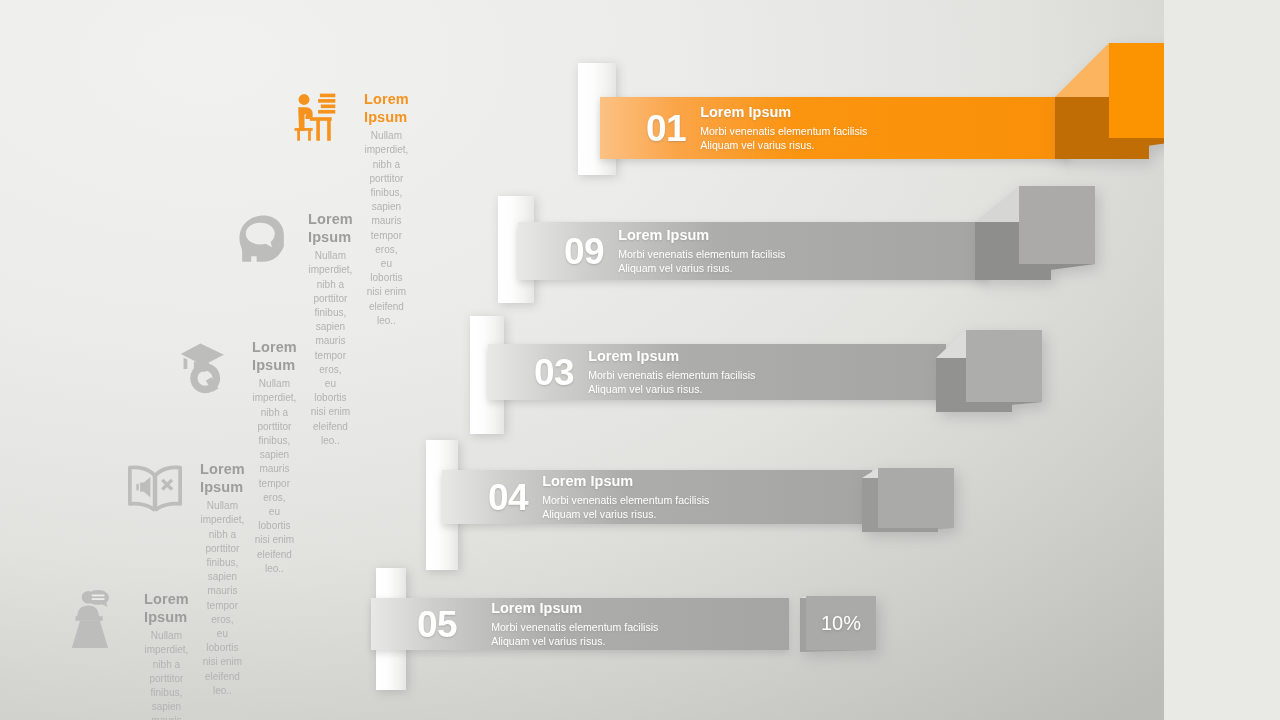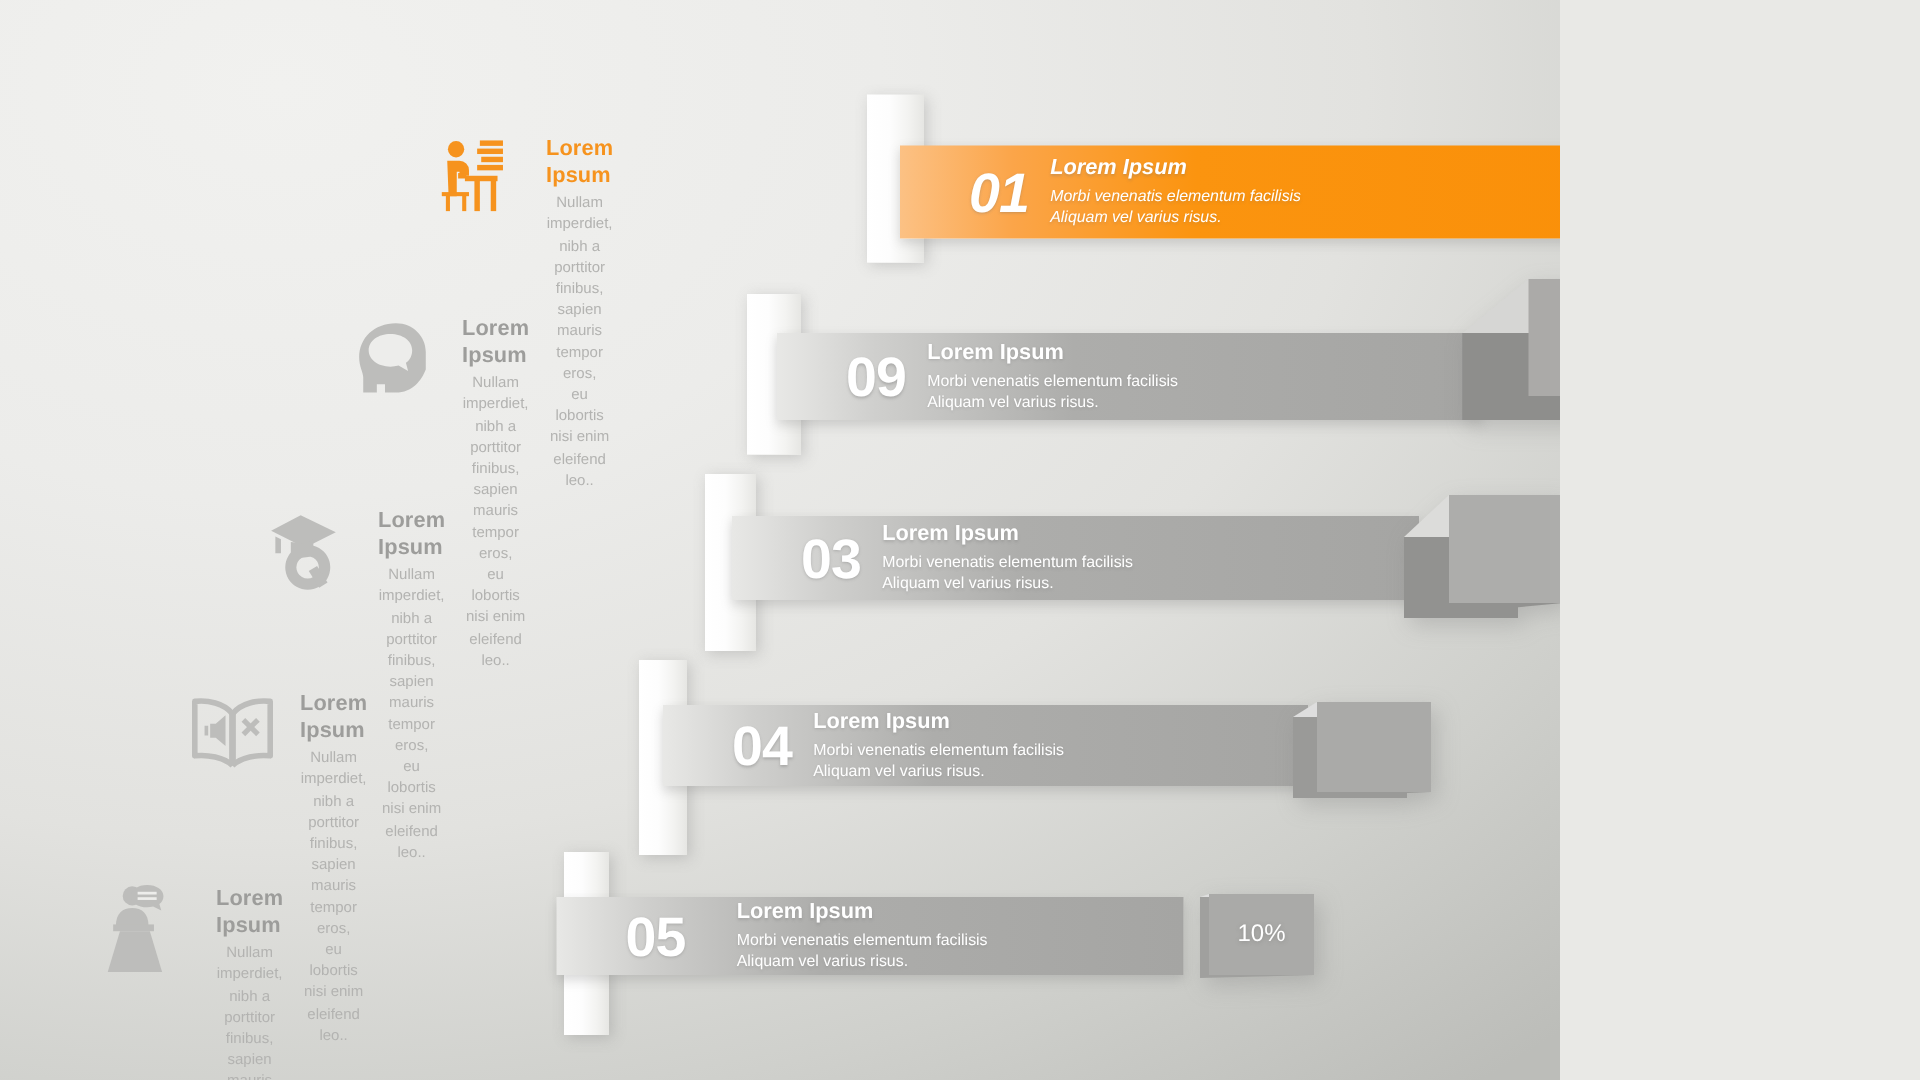--- a/index.html
+++ b/index.html
@@ -9,21 +9,21 @@
   body {
     width: 1280px;
     height: 720px;
     overflow: hidden;
     font-family: "Liberation Sans", sans-serif;
     background: #e9e9e6;
   }
 
   #stage {
     position: relative;
-    width: 1040px;
+    width: 1164px;
     height: 720px;
     background:
       radial-gradient(120% 120% at 18% 8%, #f1f1ef 0%, #ececea 32%, #e2e2df 58%, #cfd0cc 80%, #bcbdb9 100%);
     overflow: hidden;
   }
 
   
   .row {
     position: absolute;
     left: 0;
@@ -77,21 +77,20 @@
 
   
   .bar {
     position: absolute;
     display: flex;
     align-items: center;
     box-shadow: 0 3px 7px rgba(120,120,118,.28);
   }
   .bar.orange {
     background: linear-gradient(to right, #fcc184 0%, #fba549 16%, #fb940f 42%, #fa9009 100%);
-    font-style: italic;
   }
   .bar.gray {
     background: linear-gradient(to right, #e8e8e6 0%, #cfcfcd 14%, #adadab 42%, #a5a5a3 100%);
   }
   .bar-num {
     color: #ffffff;
     font-size: 37px;
     font-weight: bold;
     letter-spacing: -0.5px;
     line-height: 1;
@@ -355,17 +354,17 @@
 Aliquam vel varius risus.</div>
       </div>
     </div>
 
     <div class="block3d" style="left:800px; top:594px;">
       <svg width="76" height="62" viewBox="0 0 76 62">
         <polygon points="0,4 6,2 76,2 70,4" fill="#dedede"></polygon>
         <polygon points="0,4 70,4 76,2 76,56 0,58" fill="#a0a09e"></polygon>
         <rect x="6" y="2" width="70" height="54" fill="#aaaaa8"></rect>
       </svg>
-      <div class="pct-label" style="left:6px; top:2px; width:70px; height:54px; font-size:16px;">10%</div>
+      <div class="pct-label" style="left:6px; top:2px; width:70px; height:54px; font-size:20px;">10%</div>
     </div>
   </div>
 
 </div>
 
 </body></html>

